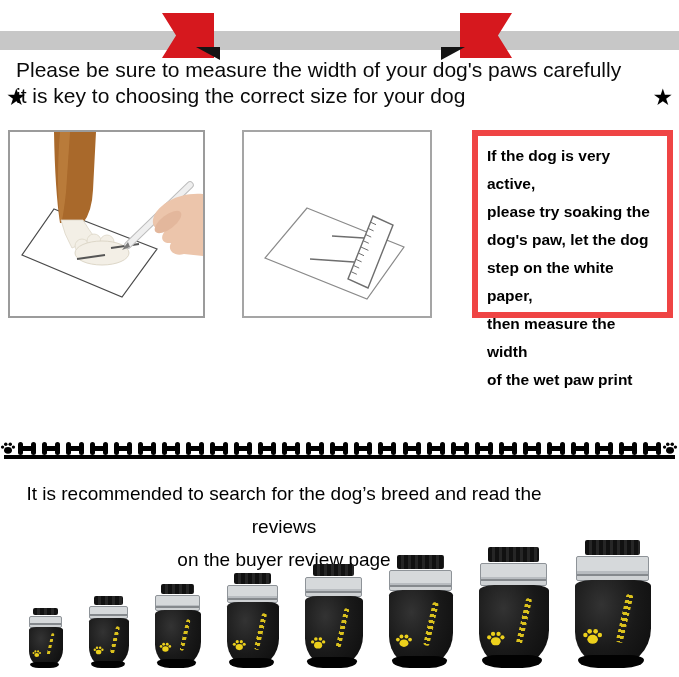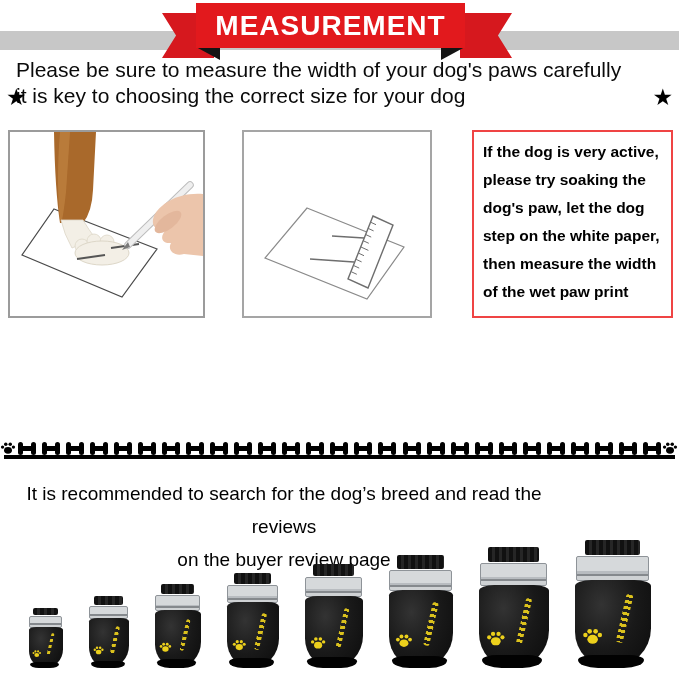--- a/index.html
+++ b/index.html
@@ -24,21 +24,21 @@
   .star{position:absolute;top:86px;font-size:23px;color:#000;line-height:23px;}
   .star-left{left:6px;}
   .star-right{right:6px;}
 
   
   .box{position:absolute;top:130px;background:#fff;box-sizing:border-box;border:2px solid #9b9b9b;}
   .box1{left:8px;width:197px;height:188px;}
   .box2{left:242px;width:190px;height:188px;border-color:#a5a5a5;}
   .box svg{display:block;width:100%;height:100%;}
   .tip{position:absolute;left:472px;top:130px;width:201px;height:188px;box-sizing:border-box;
-       border:2px solid #ef4444;background:#fff;padding:6px 9px;}
+       border:6px solid #ef4444;background:#fff;padding:6px 9px;}
   .tip p{margin:0;font-weight:bold;font-size:15.5px;line-height:28px;white-space:pre-line;color:#000;}
 
   
   .instructions{position:absolute;top:336px;left:2px;width:676px;font-size:19.5px;
                 line-height:29.5px;color:#383838;white-space:pre-line;}
 
   
   .divider{position:absolute;left:0;top:440px;width:679px;height:22px;}
   .divider .paw{position:absolute;top:0;width:16px;height:15px;fill:#000;}
   .paw-left{left:0;}
@@ -80,23 +80,20 @@
 </head>
 <body>
 
 <div class="page">
 
   <div class="strip"></div>
   <div class="tail tail-left"></div>
   <div class="tail tail-right"></div>
   <div class="fold fold-left"></div>
   <div class="fold fold-right"></div>
-  <div class="ribbon">
-    <span>MEASUREMENT</span>
-  </div>
 
   <div class="headline">Please be sure to measure the width of your dog's paws carefully
 it is key to choosing the correct size for your dog</div>
   <span class="star star-left">★</span>
   <span class="star star-right">★</span>
 
   <div class="box box1">
     <svg viewBox="0 0 193 184">
 
       <polygon points="44,77 147,117 112,165 12,123" fill="#ffffff" stroke="#4a4a4a" stroke-width="1.2"></polygon>

